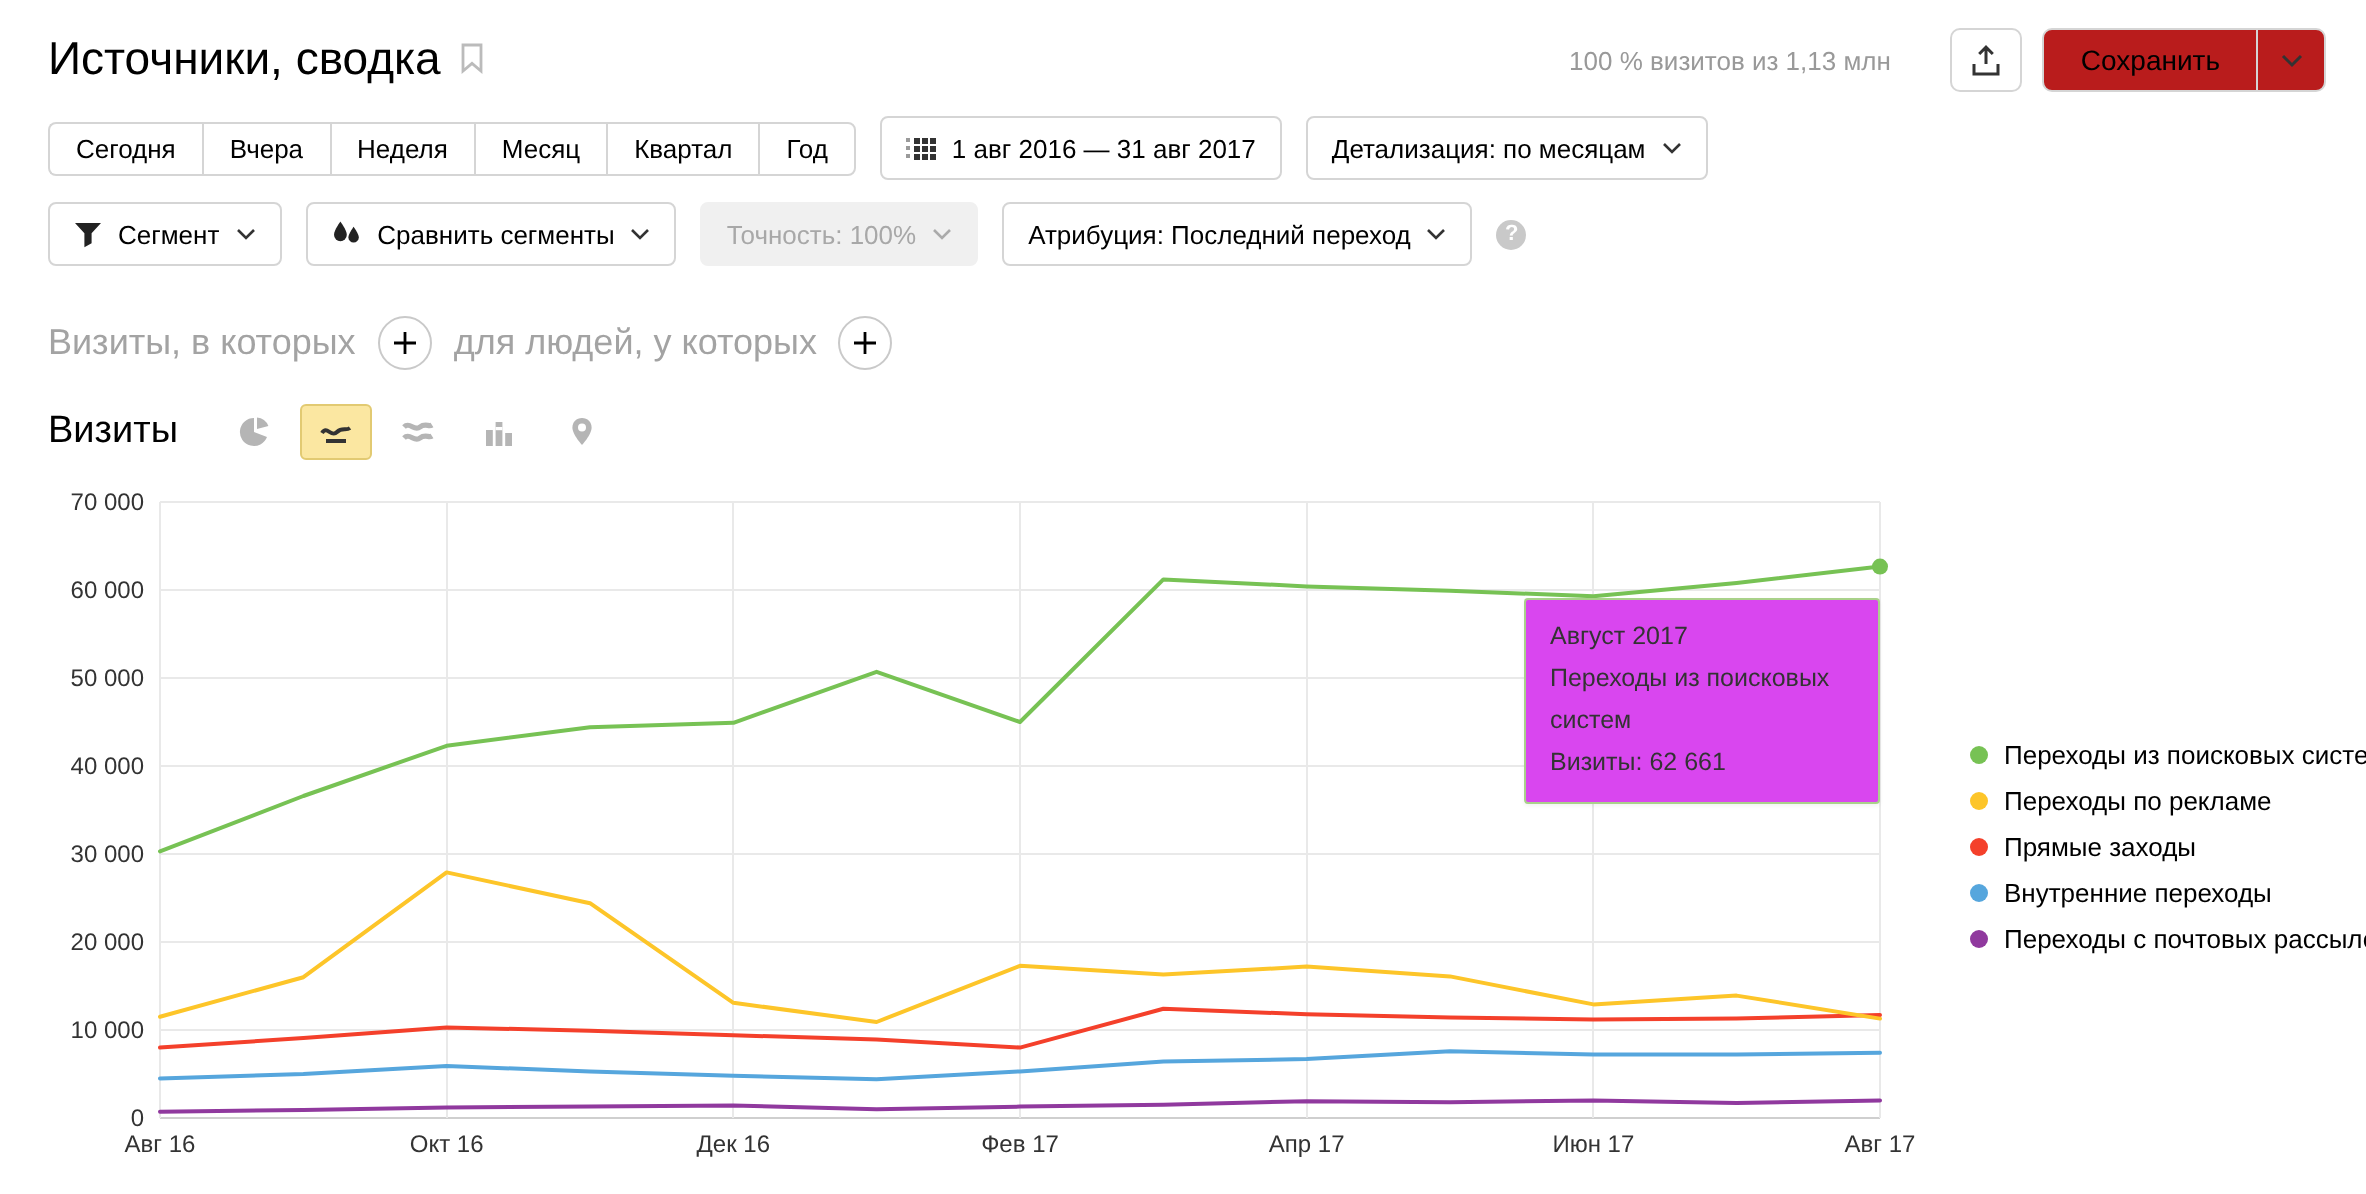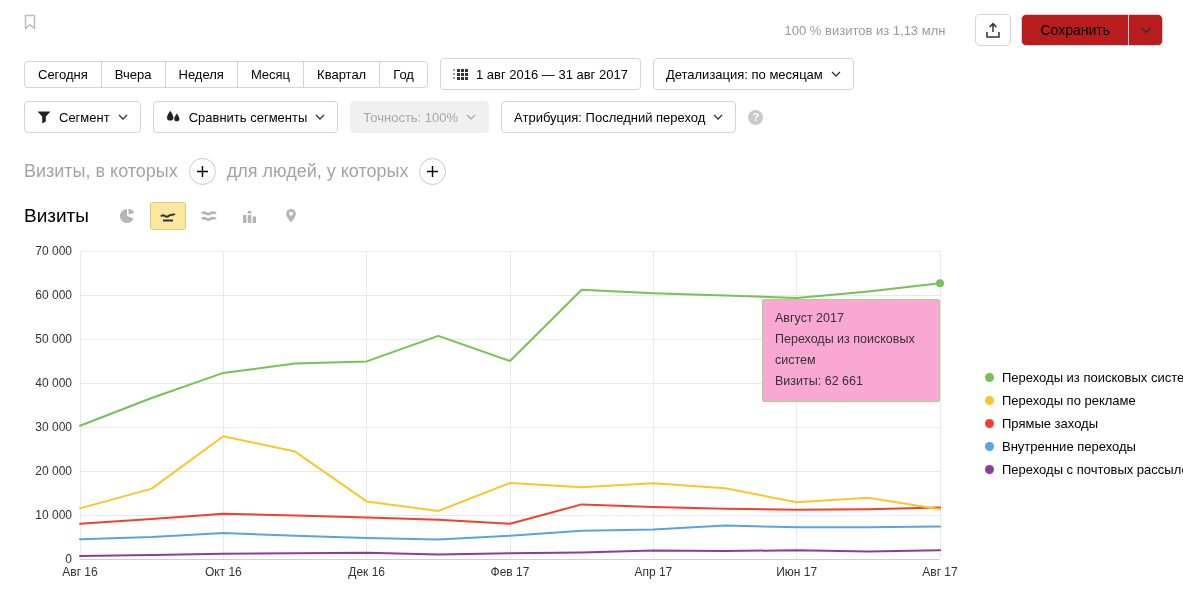--- a/index.html
+++ b/index.html
@@ -50,28 +50,29 @@
 
   
   .chart-wrap { position:relative; margin-top:21px; height:334px; }
   .y-label { position:absolute; right:1111px; left:0; text-align:right; font-size:12px; color:#333;
     padding-right:0; width:72px; }
   .x-label { position:absolute; top:314px; width:90px; margin-left:-45px; text-align:center; font-size:12px; color:#333; }
   #chart-svg { position:absolute; left:80px; top:0; overflow:visible; }
   .legend { position:absolute; left:985px; top:115px; }
   .legend-item { display:flex; align-items:center; gap:8px; height:23px; font-size:13px; white-space:nowrap; cursor:pointer; }
   .legend-dot { width:9px; height:9px; border-radius:50%; flex:0 0 9px; }
-  .tooltip { position:absolute; left:762px; top:48px; width:178px; background:#f9a8d4; border:1px solid #a9d18a;
+  .tooltip { position:absolute; left:762px; top:48px; width:178px; background:#d946ef; border:1px solid #a9d18a;
     border-radius:2px; padding:8px 12px 9px; font-size:12.5px; line-height:21px; color:#333; box-shadow:0 1px 2px rgba(0,0,0,0.05); }
 </style>
 </head>
 <body>
 
 <div class="header px">
   <div class="title-wrap">
+    <h1 class="page-title">Источники, сводка</h1>
     <span style="display:flex;">
       <svg width="12" height="16" viewBox="0 0 12 16">
           <path d="M1.5 1.5 h9 v13 l-4.5 -3.8 -4.5 3.8 z" fill="none" stroke="#bbb" stroke-width="1.4"></path>
         </svg>
     </span>
   </div>
   <div class="hdr-right">
     <span class="visits-summary">100 % визитов из 1,13 млн</span>
     <button class="btn-icon32">
       <span style="display:flex;">

